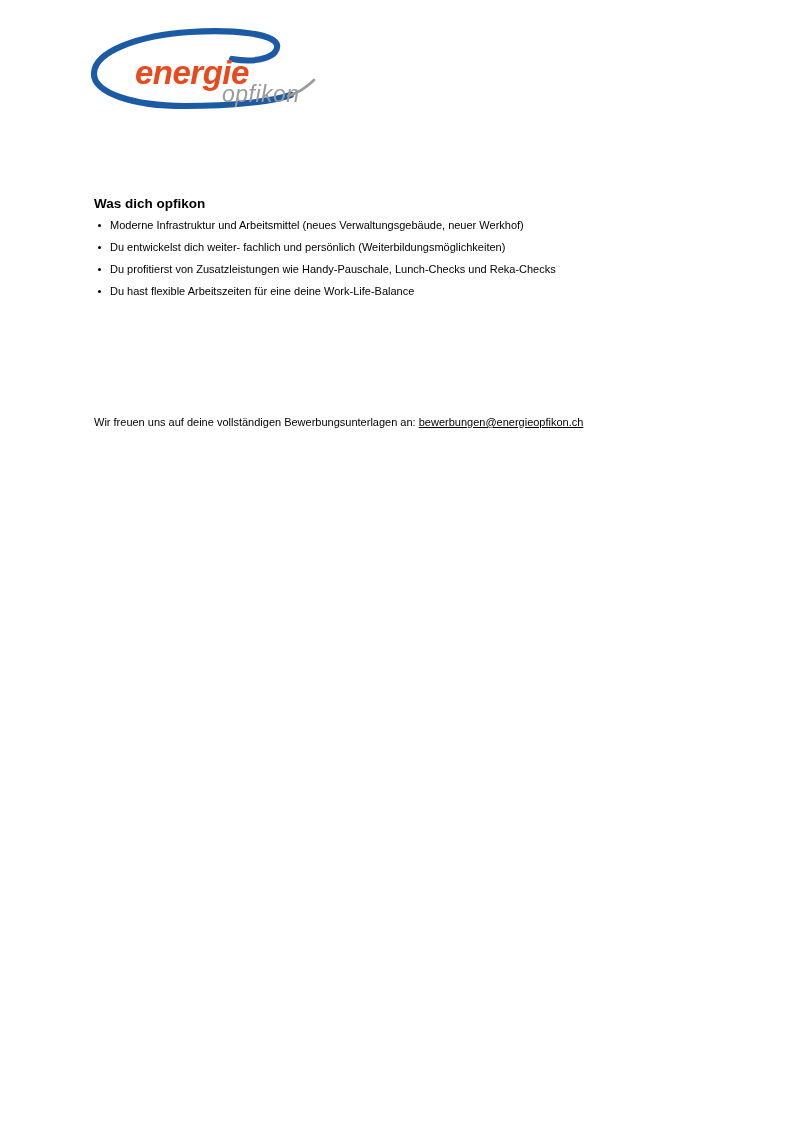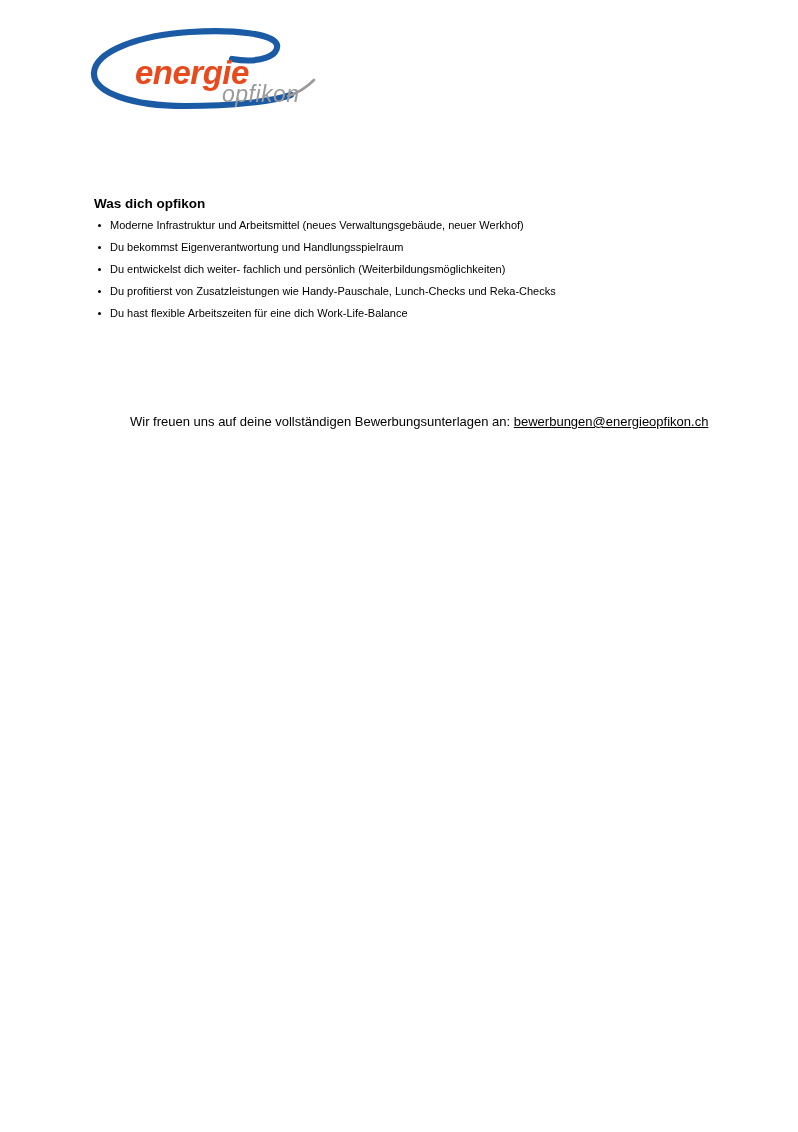--- a/index.html
+++ b/index.html
@@ -71,25 +71,24 @@
     top: 9.5px;
     width: 3px;
     height: 3px;
     border-radius: 50%;
     background: #000000;
   }
   .closing {
     position: absolute;
     left: 94px;
     top: 413px;
-    font-size: 13px;
+    font-size: 11px;
     line-height: 18px;
     color: #000000;
     white-space: nowrap;
-    margin-left: 36px;
   }
   .closing a {
     color: #000000;
     text-decoration: underline;
     cursor: pointer;
   }
 </style>
 </head>
 <body>
 
@@ -108,24 +107,23 @@
       <path d="M 193 65 C 203 62, 212 56, 219 49" fill="none" stroke-width="2.6" stroke-linecap="round" stroke="#9a9a99"></path>
       <text x="40" y="53" class="brand-primary-text" fill="#e8491d">energie</text>
       <text x="127" y="71" class="brand-secondary-text" fill="#9a9a99">opfikon</text>
     </svg>
   </div>
 
   <div class="heading">Was dich opfikon</div>
 
   <ul class="benefits">
     <li>Moderne Infrastruktur und Arbeitsmittel (neues Verwaltungsgebäude, neuer Werkhof)</li>
-    <li>Du bekommst Eigenverantwortung und Handlungsspielraum</li>
     <li>Du entwickelst dich weiter- fachlich und persönlich (Weiterbildungsmöglichkeiten)</li>
     <li>Du profitierst von Zusatzleistungen wie Handy-Pauschale, Lunch-Checks und Reka-Checks</li>
-    <li>Du hast flexible Arbeitszeiten für eine dich Work-Life-Balance</li>
+    <li>Du hast flexible Arbeitszeiten für eine deine Work-Life-Balance</li>
   </ul>
 
   <p class="closing">
     <span>Wir freuen uns auf deine vollständigen Bewerbungsunterlagen an:</span>
     <a href="#">bewerbungen@energieopfikon.ch</a>
   </p>
 
 </div>
 
 </body></html>

